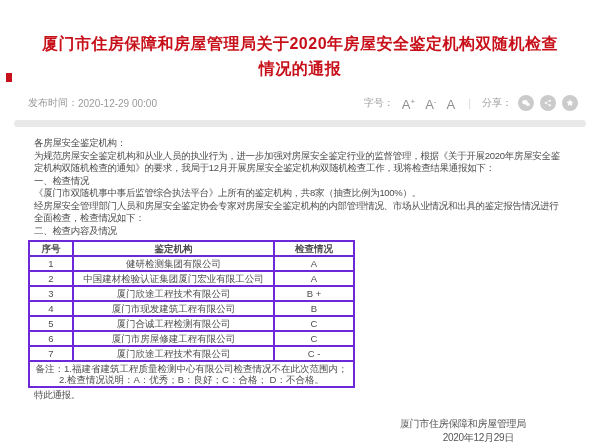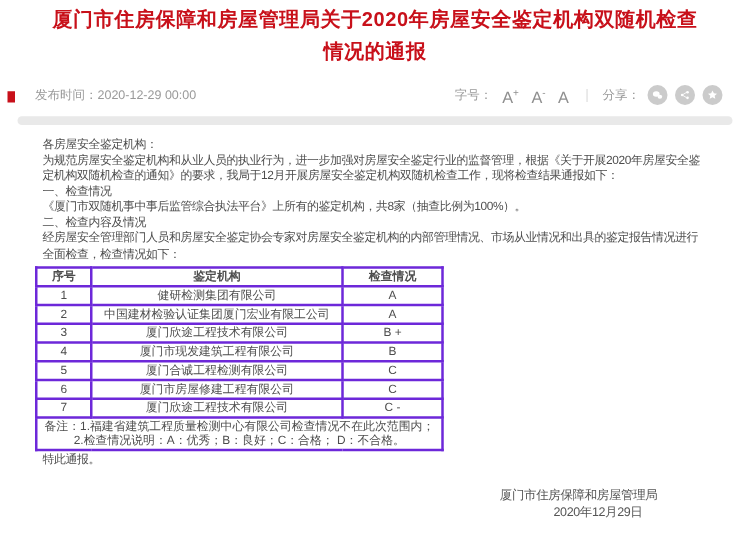--- a/index.html
+++ b/index.html
@@ -3,21 +3,21 @@
 <meta charset="utf-8">
 <style>
   html,body{margin:0;padding:0;}
   body{
     width:600px;height:442px;position:relative;overflow:hidden;
     background:#ffffff;
     font-family:"Liberation Sans","DejaVu Sans",sans-serif;
     color:#4d4d4d;
   }
   .doc-title{
-    margin:4px 38px 0;
+    margin:31px 38px 0;
     text-align:center;
     color:#c8101a;
     font-weight:bold;
     font-size:16px;
     line-height:25px;
     letter-spacing:0.5px;
   }
   .red-marker{
     position:absolute;left:6px;top:73px;width:6px;height:9px;background:#c8101a;
   }
@@ -113,22 +113,22 @@
   </div>
 </div>
 
 <div class="divider-bar"></div>
 
 <div class="content">
   <p>各房屋安全鉴定机构：</p>
   <p>为规范房屋安全鉴定机构和从业人员的执业行为，进一步加强对房屋安全鉴定行业的监督管理，根据《关于开展2020年房屋安全鉴定机构双随机检查的通知》的要求，我局于12月开展房屋安全鉴定机构双随机检查工作，现将检查结果通报如下：</p>
   <p>一、检查情况</p>
   <p>《厦门市双随机事中事后监管综合执法平台》上所有的鉴定机构，共8家（抽查比例为100%）。</p>
+  <p>经房屋安全管理部门人员和房屋安全鉴定协会专家对房屋安全鉴定机构的内部管理情况、市场从业情况和出具的鉴定报告情况进行全面检查，检查情况如下：</p>
   <p>二、检查内容及情况</p>
-  <p>经房屋安全管理部门人员和房屋安全鉴定协会专家对房屋安全鉴定机构的内部管理情况、市场从业情况和出具的鉴定报告情况进行全面检查，检查情况如下：</p>
 
 
   <table class="results">
     <colgroup>
         <col class="col-seq">
         <col class="col-org">
         <col class="col-res">
       </colgroup>
     <tbody>
         <tr>

